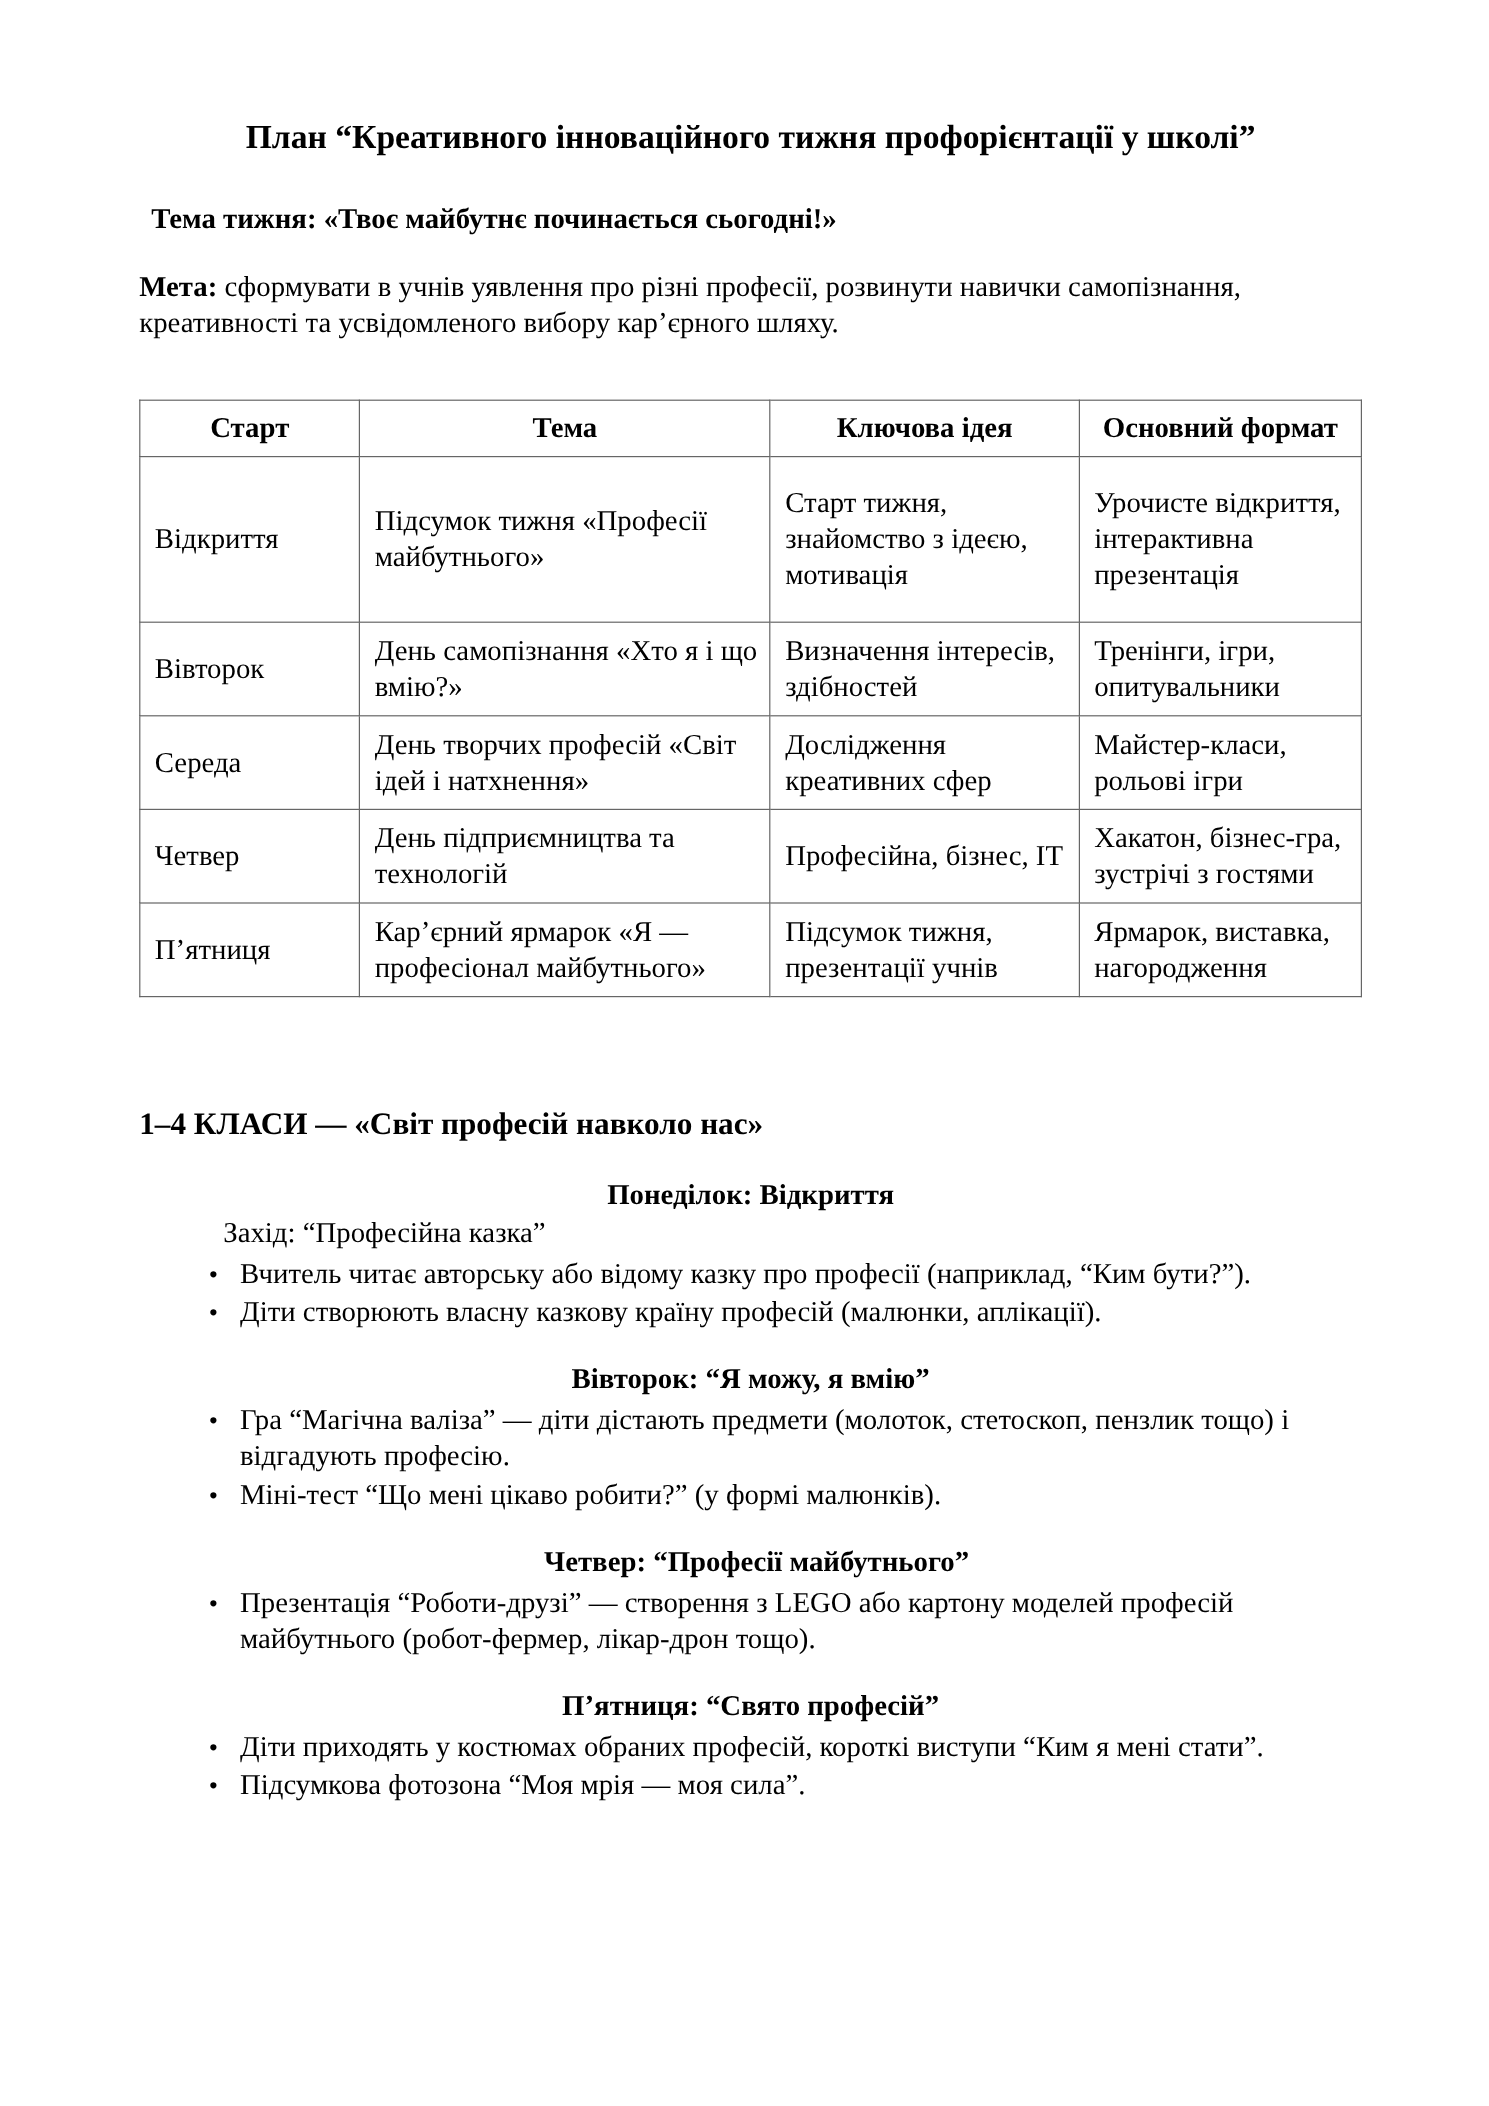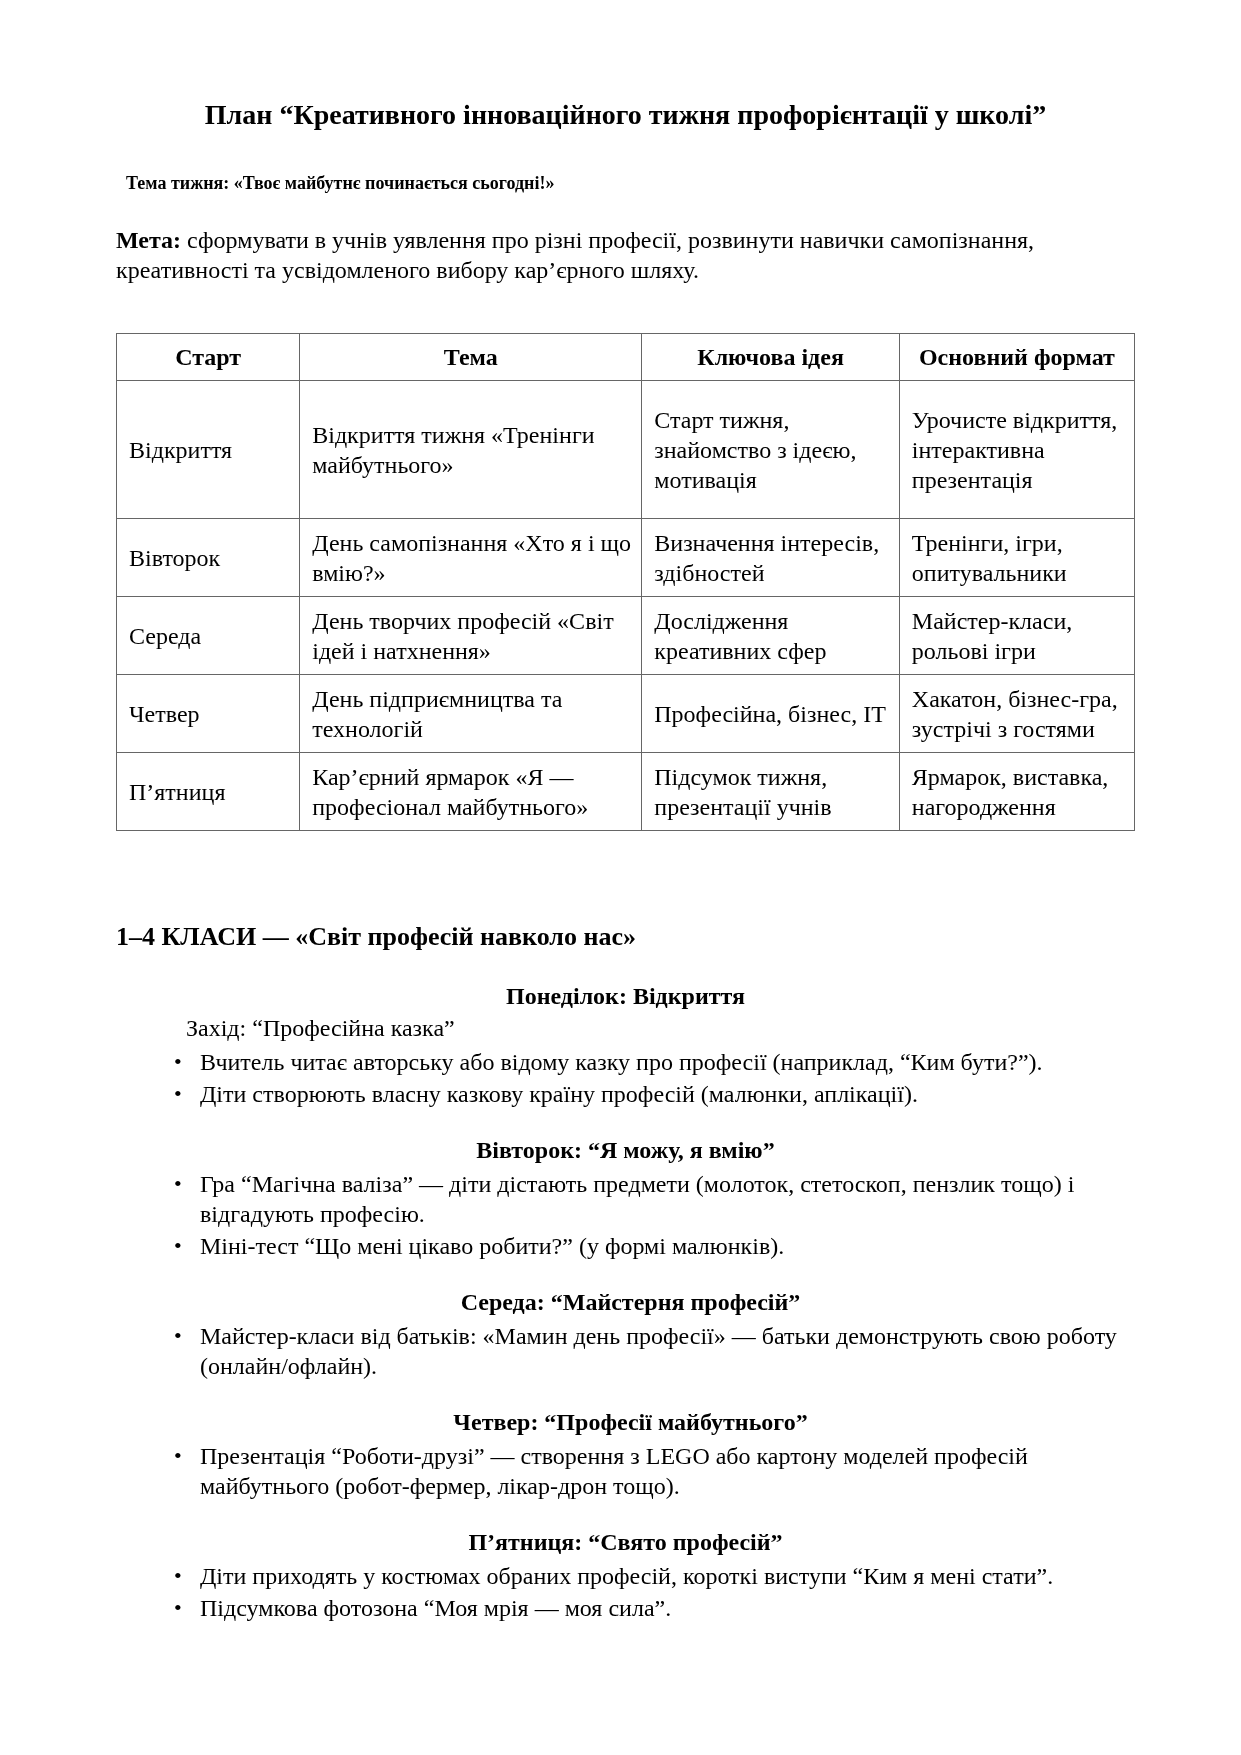--- a/index.html
+++ b/index.html
@@ -18,21 +18,21 @@
     margin: 0;
     font-size: 28px;
     line-height: 34px;
     font-weight: bold;
     text-align: center;
   }
 
   .week-theme {
     margin: 36px 0 0 0;
     padding-left: 10px;
-    font-size: 18px;
+    font-size: 24px;
     line-height: 31px;
     font-weight: bold;
   }
 
   .goal {
     margin: 26px 0 0 0;
     font-size: 24px;
     line-height: 30px;
   }
   .goal b { font-weight: bold; }
@@ -127,21 +127,21 @@
       <tr>
         <th>Старт</th>
         <th>Тема</th>
         <th>Ключова ідея</th>
         <th>Основний формат</th>
       </tr>
     </thead>
     <tbody>
       <tr class="row-tall">
         <td>Відкриття</td>
-        <td>Відкриття тижня «Тренінги майбутнього»</td>
+        <td>Підсумок тижня «Професії майбутнього»</td>
         <td>Старт тижня, знайомство з ідеєю, мотивація</td>
         <td>Урочисте відкриття, інтерактивна презентація</td>
       </tr>
       <tr class="row-std">
         <td>Вівторок</td>
         <td>День самопізнання «Хто я і що вмію?»</td>
         <td>Визначення інтересів, здібностей</td>
         <td>Тренінги, ігри, опитувальники</td>
       </tr>
       <tr class="row-std">
@@ -177,26 +177,20 @@
   </div>
 
   <div class="day-block">
     <h3 class="day-heading">Вівторок: “Я можу, я вмію”</h3>
     <ul class="bullets">
       <li>Гра “Магічна валіза” — діти дістають предмети (молоток, стетоскоп, пензлик тощо) і відгадують професію.</li>
       <li>Міні-тест “Що мені цікаво робити?” (у формі малюнків).</li>
     </ul>
   </div>
 
-  <div class="day-block">
-    <h3 class="day-heading sp">Середа: “Майстерня професій”</h3>
-    <ul class="bullets">
-      <li>Майстер-класи від батьків: «Мамин день професії» — батьки демонструють свою роботу (онлайн/офлайн).</li>
-    </ul>
-  </div>
 
   <div class="day-block">
     <h3 class="day-heading sp">Четвер: “Професії майбутнього”</h3>
     <ul class="bullets">
       <li>Презентація “Роботи-друзі” — створення з LEGO або картону моделей професій майбутнього (робот-фермер, лікар-дрон тощо).</li>
     </ul>
   </div>
 
   <div class="day-block">
     <h3 class="day-heading">П’ятниця: “Свято професій”</h3>

